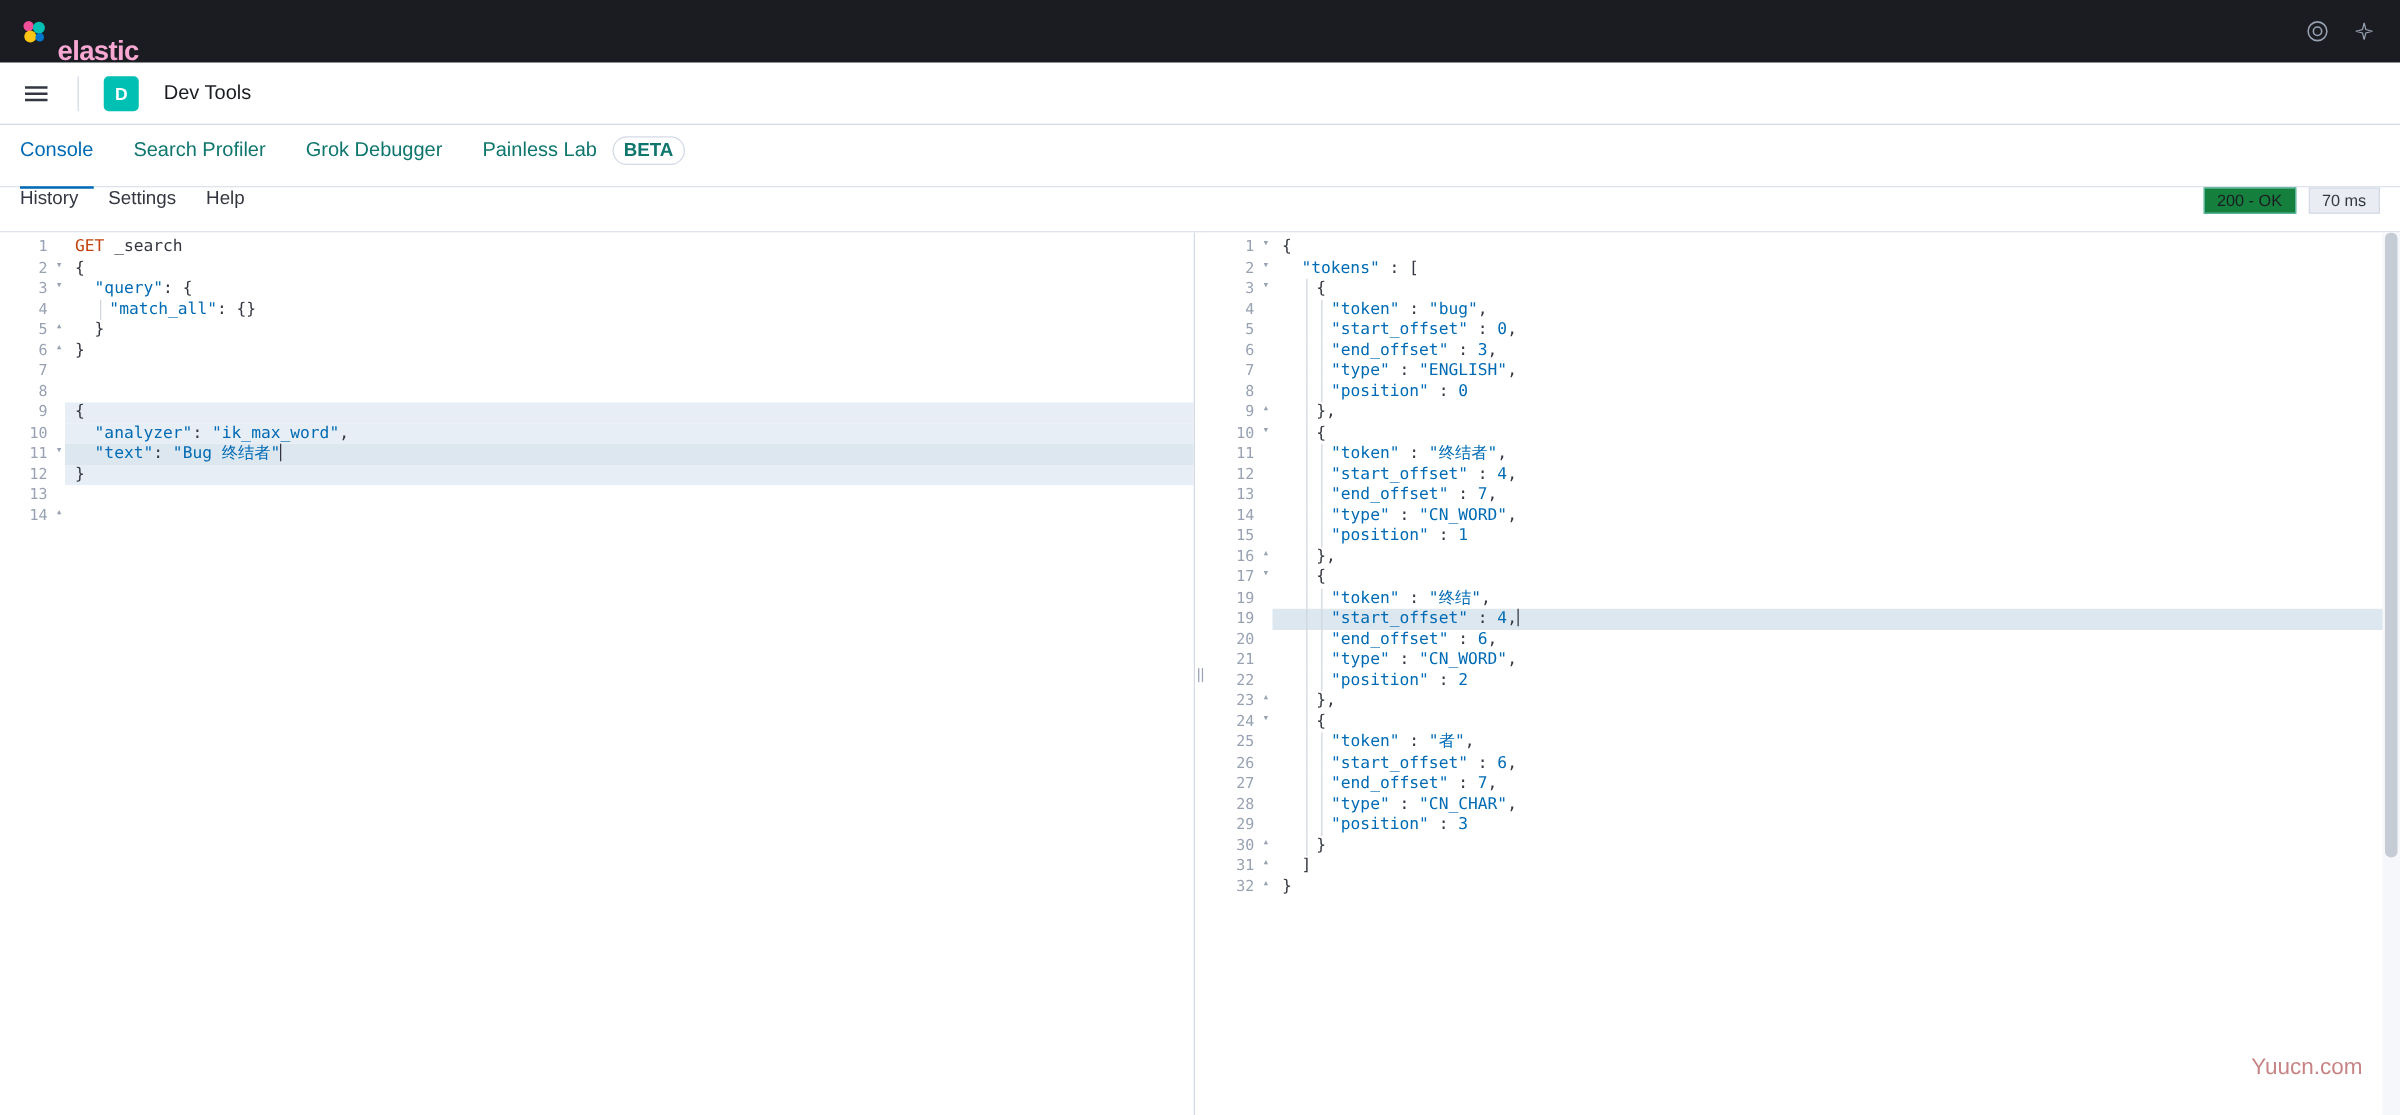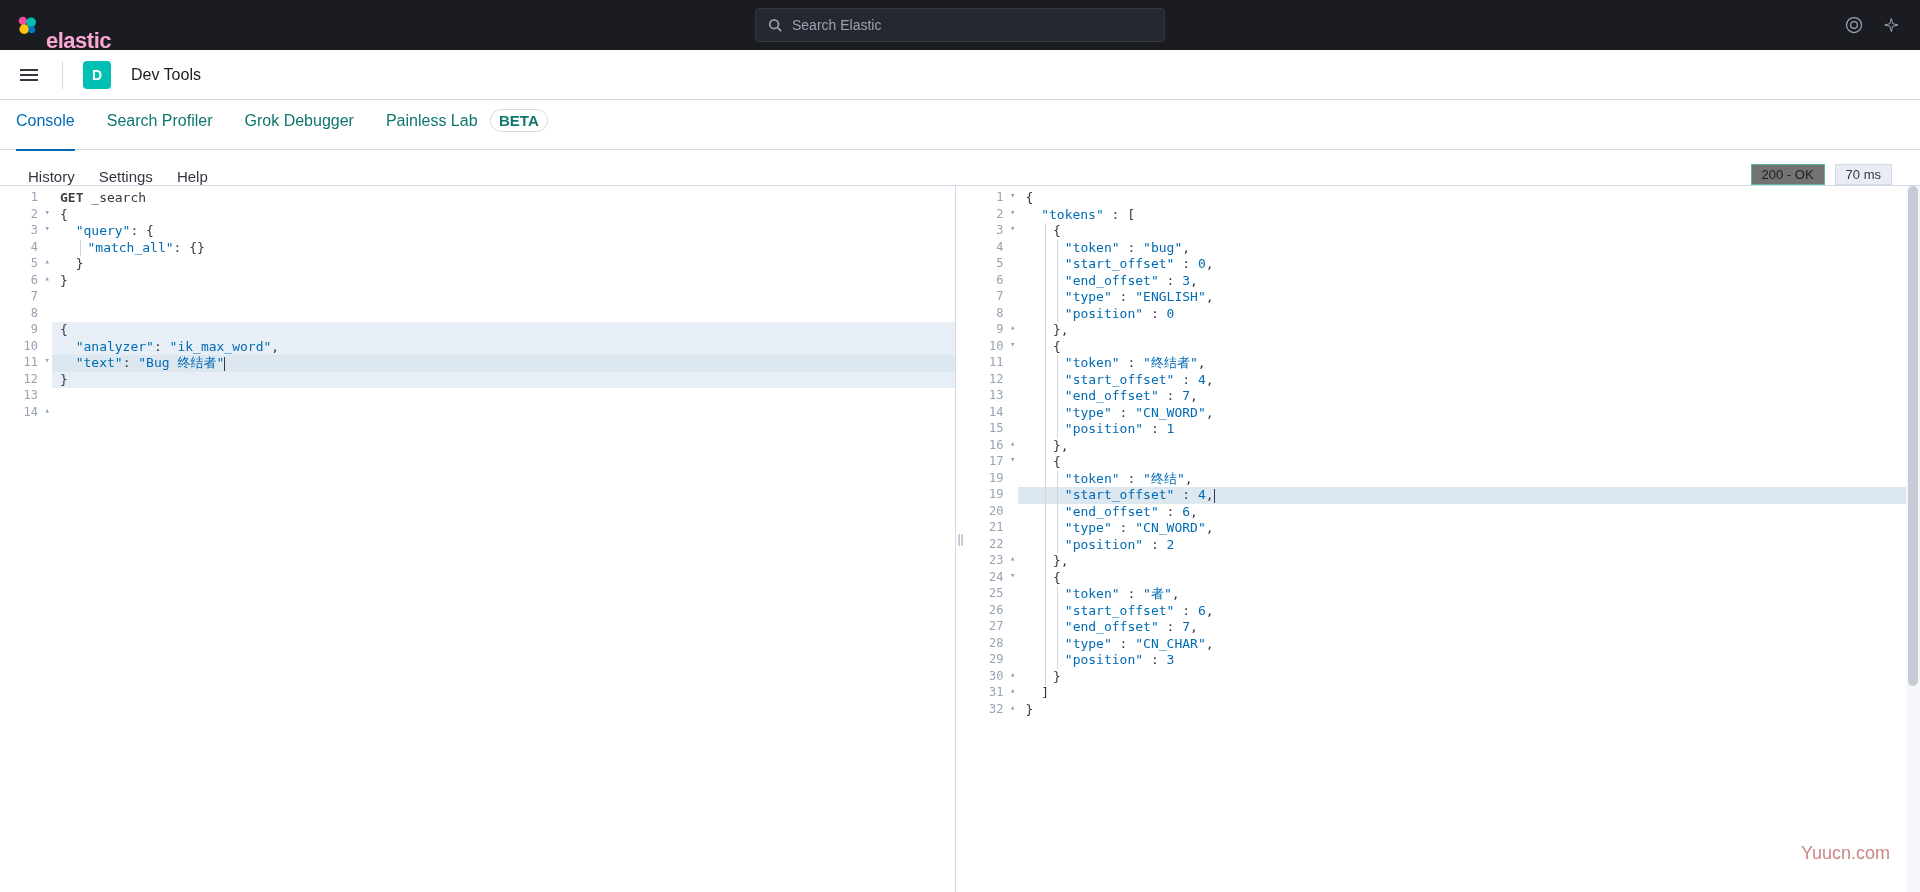--- a/index.html
+++ b/index.html
@@ -22,41 +22,41 @@
     .nav-divider { width: 1px; height: 28px; background: #d3dae6; }
     .nav-badge { width: 28px; height: 28px; background: #00bfb3; color: #fff; display: flex; align-items: center; justify-content: center; font-weight: 600; border-radius: 4px; }
     .nav-title { font-size: 16px; color: #1a1c21; }
     
     .tabs-bar { height: 50px; border-bottom: 1px solid #d3dae6; display: flex; padding: 0 16px; gap: 32px; background: #fff; }
     .tab { font-size: 16px; color: #0f766e; cursor: pointer; padding-bottom: 12px; padding-top: 12px; position: relative; }
     .tab.active { color: #006bb4; }
     .tab.active::after { content: ''; position: absolute; bottom: -2px; left: 0; right: 0; height: 2px; background: #006bb4; }
     .beta-badge { font-size: 15px; font-weight: 600; border: 1px solid #d3dae6; padding: 2px 8px; border-radius: 12px; margin-left: 8px; }
     
-    .toolbar { height: 36px; display: flex; align-items: flex-end; padding: 0 28px; gap: 24px; background: #fff; border-bottom: 1px solid #d3dae6; }
+    .toolbar { height: 36px; display: flex; align-items: flex-start; padding: 0 16px; gap: 24px; background: #fff; border-bottom: 1px solid #d3dae6; }
     .toolbar-item { font-size: 15px; color: #343741; cursor: pointer; }
     .toolbar-right { margin-left: auto; display: flex; gap: 10px; align-items: center; }
-    .status-badge { background: #737373; color: #1a1c21; padding: 2px 10px; font-size: 13px; border: 1px solid #5bb89f; }
+    .status-badge { background: #15803d; color: #1a1c21; padding: 2px 10px; font-size: 13px; border: 1px solid #5bb89f; }
     .time-badge { background: #e9edf3; color: #343741; padding: 2px 10px; font-size: 13px; border: 1px solid #d3dae6; }
     
     .editor-area { display: flex; height: calc(100vh - 186px); background: #fff; }
     .editor-pane { flex: 1; position: relative; overflow: hidden; }
     .editor-pane.left { border-right: 1px solid #d3dae6; }
     .splitter { width: 10px; display: flex; align-items: center; justify-content: center; cursor: col-resize; color: #98a2b3; font-size: 12px; }
     
     .gutter { position: absolute; left: 0; top: 0; width: 52px; background: #fff; font-family: Menlo, Monaco, Consolas, monospace; font-size: 12px; color: #98a2b3; padding-top: 4px; }
     .gutter-line { height: 16.5px; text-align: right; padding-right: 14px; position: relative; }
     .gutter-line .fold { position: absolute; right: 2px; top: 0; font-size: 9px; color: #98a2b3; }
     
     .code-content { position: absolute; left: 52px; top: 0; right: 0; font-family: Menlo, Monaco, Consolas, monospace; font-size: 13px; padding-top: 4px; line-height: 16.5px; }
     .code-line { height: 16.5px; white-space: pre; padding-left: 8px; }
     .code-line.highlighted { background: #e8eef5; }
     .code-line.cursor-line { background: #dde7f0; }
     
-    .method { color: #404040; font-weight: 700; }
+    .method { color: #c2410c; font-weight: 400; }
     .path { color: #343741; }
     .brace { color: #343741; }
     .key { color: #006bb4; }
     .punct { color: #343741; }
     .string { color: #006bb4; }
     .number { color: #006bb4; }
     
     .action-buttons { position: absolute; right: 8px; top: 4px; display: flex; gap: 6px; }
     .action-btn { color: #006bb4; cursor: pointer; }
     .action-btn svg { width: 16px; height: 16px; }
@@ -75,29 +75,20 @@
 
 <div class="top-header">
   <div class="logo-container">
     <svg class="elastic-logo-icon" viewBox="0 0 32 32">
       <circle cx="10" cy="10" r="6" fill="#f04e98"></circle>
       <circle cx="22" cy="12" r="7" fill="#00bfb3"></circle>
       <circle cx="12" cy="22" r="7" fill="#fec514"></circle>
       <circle cx="23" cy="23" r="5" fill="#0077cc"></circle>
     </svg>
     <span class="elastic-text">elastic</span>
-  </div>
-  <div class="search-container">
-    <div class="search-box">
-      <svg class="search-icon" width="14" height="14" viewBox="0 0 16 16" fill="none" stroke="currentColor" stroke-width="2">
-        <circle cx="7" cy="7" r="5"></circle>
-          <line x1="11" y1="11" x2="15" y2="15"></line>
-      </svg>
-      <span class="search-placeholder">Search Elastic</span>
-    </div>
   </div>
   <div class="header-right">
     <svg class="header-icon" width="20" height="20" viewBox="0 0 24 24" fill="none" stroke="currentColor" stroke-width="1.5">
       <circle cx="12" cy="12" r="9"></circle>
         <circle cx="12" cy="12" r="4"></circle>
     </svg>
     <svg class="header-icon" width="20" height="20" viewBox="0 0 24 24" fill="none" stroke="currentColor" stroke-width="1.5">
       <path d="M8 2l2 8 8 2-8 2-2 8-2-8-8-2 8-2z" transform="scale(0.8) translate(3,3)"></path>
     </svg>
   </div>

